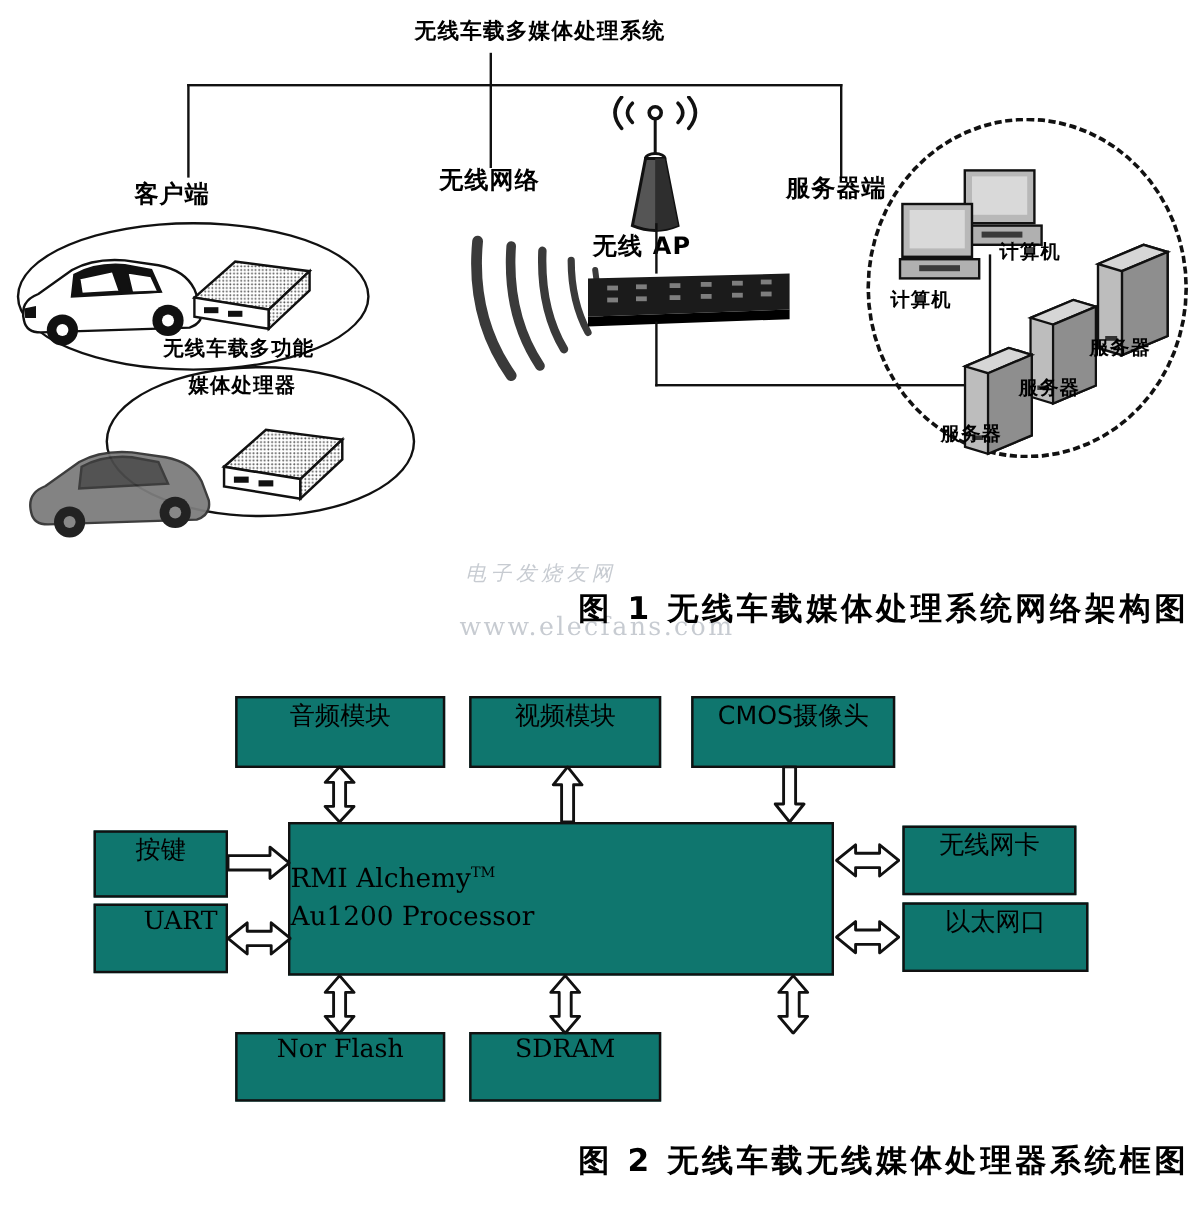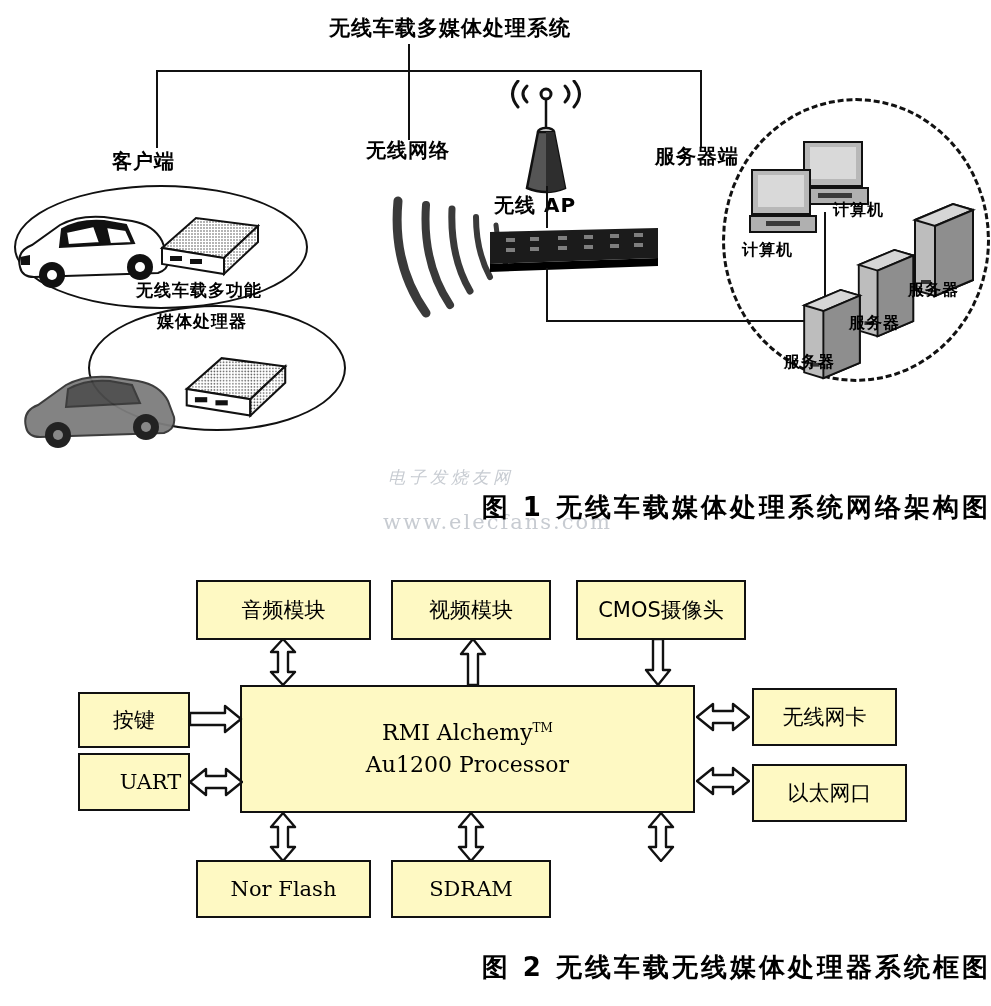--- a/index.html
+++ b/index.html
@@ -9,21 +9,21 @@
   .page{position:absolute;inset:0;}
 
   
   .abs{position:absolute;}
 
   
   .fig1{position:absolute;left:0;top:0;width:991px;height:560px;}
 
   .f1-title{position:absolute;left:290px;top:14px;width:320px;text-align:center;
             font-family:"DejaVu Sans","Liberation Sans",sans-serif;
-            font-size:21px;font-weight:700;letter-spacing:1px;white-space:nowrap;}
+            font-size:18px;font-weight:700;letter-spacing:1px;white-space:nowrap;}
 
   .lbl{position:absolute;font-size:20px;font-weight:700;white-space:nowrap;
        font-family:"DejaVu Sans","Liberation Sans",sans-serif;letter-spacing:1px;}
   .lbl-sm{font-size:17px;}
   .lbl-xs{font-size:16px;}
 
   
   .ln{position:absolute;background:#111;}
   .ln-h{height:2px;}
   .ln-v{width:2px;}
@@ -39,22 +39,22 @@
       font-family:"DejaVu Serif","Liberation Serif",serif;}
   .wm1{left:388px;top:466px;font-size:17px;font-style:italic;letter-spacing:4px;}
   .wm2{left:383px;top:510px;font-size:21px;letter-spacing:2px;}
 
   .caption{position:absolute;width:991px;text-align:right;
            font-family:"DejaVu Sans","Liberation Sans",sans-serif;
            font-size:26px;font-weight:700;letter-spacing:3px;}
 
   
   .fig2{position:absolute;left:0;top:560px;width:991px;height:446px;}
-  .box{position:absolute;border:2.5px solid #111;background:#fef9c3;
-       display:flex;align-items:center;justify-content:center;
+  .box{position:absolute;border:2.5px solid #111;background:#0f766e;
+       display:flex;justify-content:center;
        font-size:21px;font-weight:400;box-sizing:border-box;
        font-family:"DejaVu Sans","Liberation Sans",sans-serif;}
   .box.serif{font-family:"DejaVu Serif","Liberation Serif",serif;}
   .cpu{flex-direction:column;line-height:1.45;font-size:22px;}
   .cpu sup{font-size:12px;vertical-align:super;}
 
   .arrow{position:absolute;}
 </style>
 </head>
 <body>
@@ -279,21 +279,21 @@
     <svg class="arrow" style="left:189px;top:143px;" width="54" height="32" viewBox="0 0 54 32">
       <path d="M1 10 L36 10 L36 3 L52 16 L36 29 L36 22 L1 22 Z" fill="#fff" stroke="#111" stroke-width="2.4" stroke-linejoin="round"></path>
     </svg>
     <svg class="arrow" style="left:189px;top:206px;" width="54" height="32" viewBox="0 0 54 32">
       <path d="M1 16 L17 3 L17 10 L37 10 L37 3 L53 16 L37 29 L37 22 L17 22 L17 29 Z" fill="#fff" stroke="#111" stroke-width="2.4" stroke-linejoin="round"></path>
     </svg>
 
     <div class="box" style="left:752px;top:128px;width:145px;height:58px;">
       <span>无线网卡</span>
     </div>
-    <div class="box" style="left:752px;top:192px;width:155px;height:58px;margin-top:12px;">
+    <div class="box" style="left:752px;top:192px;width:155px;height:58px;">
       <span>以太网口</span>
     </div>
 
     <svg class="arrow" style="left:696px;top:141px;" width="54" height="32" viewBox="0 0 54 32">
       <path d="M1 16 L17 3 L17 10 L37 10 L37 3 L53 16 L37 29 L37 22 L17 22 L17 29 Z" fill="#fff" stroke="#111" stroke-width="2.4" stroke-linejoin="round"></path>
     </svg>
     <svg class="arrow" style="left:696px;top:205px;" width="54" height="32" viewBox="0 0 54 32">
       <path d="M1 16 L17 3 L17 10 L37 10 L37 3 L53 16 L37 29 L37 22 L17 22 L17 29 Z" fill="#fff" stroke="#111" stroke-width="2.4" stroke-linejoin="round"></path>
     </svg>
 

